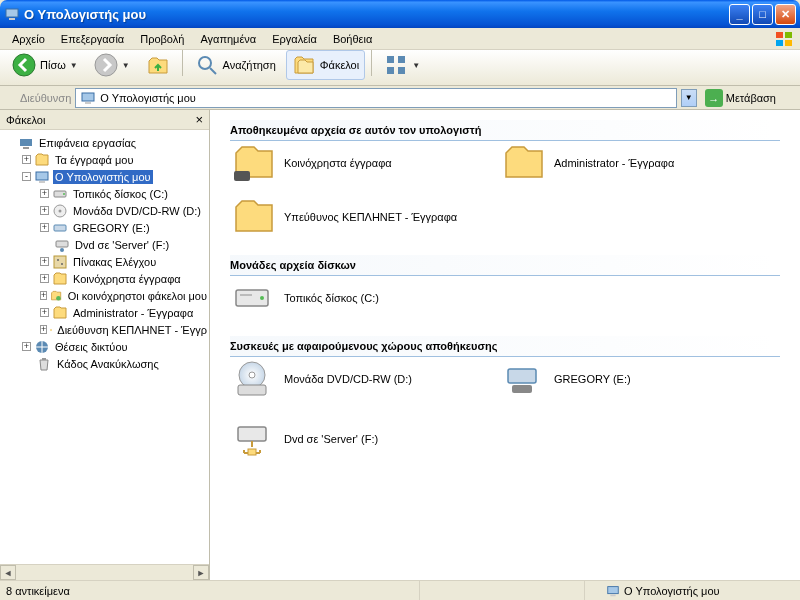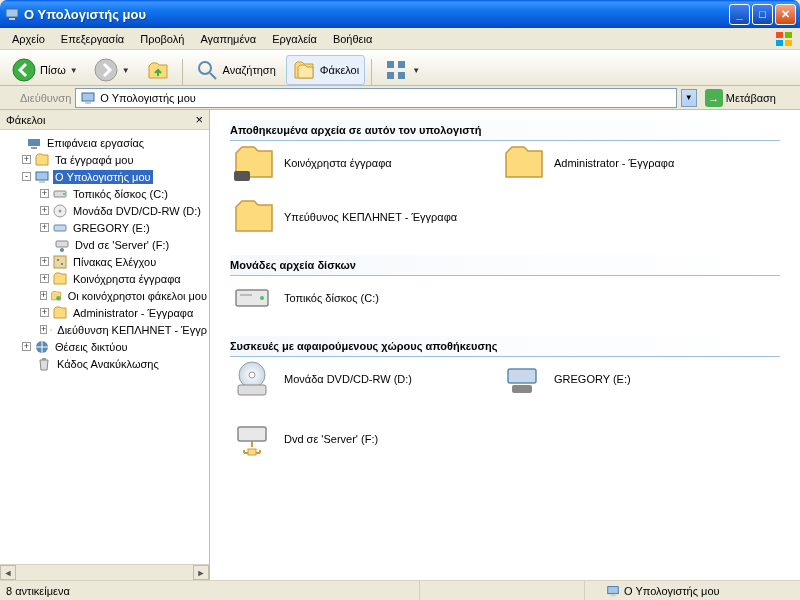--- a/index.html
+++ b/index.html
@@ -13,21 +13,21 @@
 .winbtn { width: 21px; height: 21px; border-radius: 3px; border: 1px solid #fff; display: flex; align-items: center; justify-content: center; font-weight: bold; color: white; font-size: 11px; }
 .winbtn.min, .winbtn.max { background: linear-gradient(to bottom, #3c81f3, #1049b5); }
 .winbtn.close { background: linear-gradient(to bottom, #f1a689, #d6490c); }
 
 
 .menubar { height: 22px; background: #ece9d8; border-bottom: 1px solid #d6d2c2; display: flex; align-items: center; padding: 0 4px; position: relative; }
 .menubar .item { padding: 3px 8px; cursor: default; }
 .menubar .flag { position: absolute; right: 4px; width: 22px; height: 18px; }
 
 
-.toolbar { height: 36px; background: linear-gradient(to bottom, #fff, #ece9d8); border-bottom: 1px solid #c0bdac; display: flex; align-items: flex-end; padding: 0 6px; gap: 4px; }
+.toolbar { height: 36px; background: linear-gradient(to bottom, #fff, #ece9d8); border-bottom: 1px solid #c0bdac; display: flex; align-items: flex-start; padding: 0 6px; gap: 4px; }
 .tbtn { display: flex; align-items: center; gap: 4px; padding: 3px 6px; height: 30px; border-radius: 3px; cursor: default; }
 .tbtn .bigicon { width: 24px; height: 24px; display: inline-flex; }
 .tsep { width: 1px; height: 26px; background: #c0bdac; margin: 0 2px; }
 .dropdown-arrow { font-size: 8px; color: #333; }
 
 
 .addressbar { height: 24px; background: #ece9d8; border-bottom: 1px solid #c0bdac; display: flex; align-items: center; padding: 0 20px; gap: 4px; }
 .addressbar .label { color: #888; }
 .addressbar .field { flex: 1; background: white; border: 1px solid #7f9db9; height: 20px; display: flex; align-items: center; padding: 0 4px; gap: 4px; }
 .addressbar .dd { width: 16px; height: 18px; background: linear-gradient(to bottom,#c9ddf6,#b0cff7); border: 1px solid #7f9db9; display: flex; align-items: center; justify-content: center; font-size: 8px; }
@@ -181,21 +181,21 @@
   </div>
 </div>
 
 <div class="bodyrow">
   <div class="sidebar">
     <div class="sidebar-header">
       <span>Φάκελοι</span>
       <span class="x">×</span>
     </div>
     <div class="tree" id="tree">
-        <div class="tree-item" style="padding-left: 12px;">
+        <div class="tree-item" style="padding-left: 4px;">
           <span class="noexp"></span>
           <span class="ticon">
             <svg viewBox="0 0 16 16">
               <rect x="2" y="4" width="12" height="7" fill="#5b8ab3"></rect>
               <rect x="5" y="12" width="6" height="2" fill="#999"></rect>
             </svg>
           </span>
           <span class="label">Επιφάνεια εργασίας</span>
         </div>
         <div class="tree-item" style="padding-left: 22px;">

